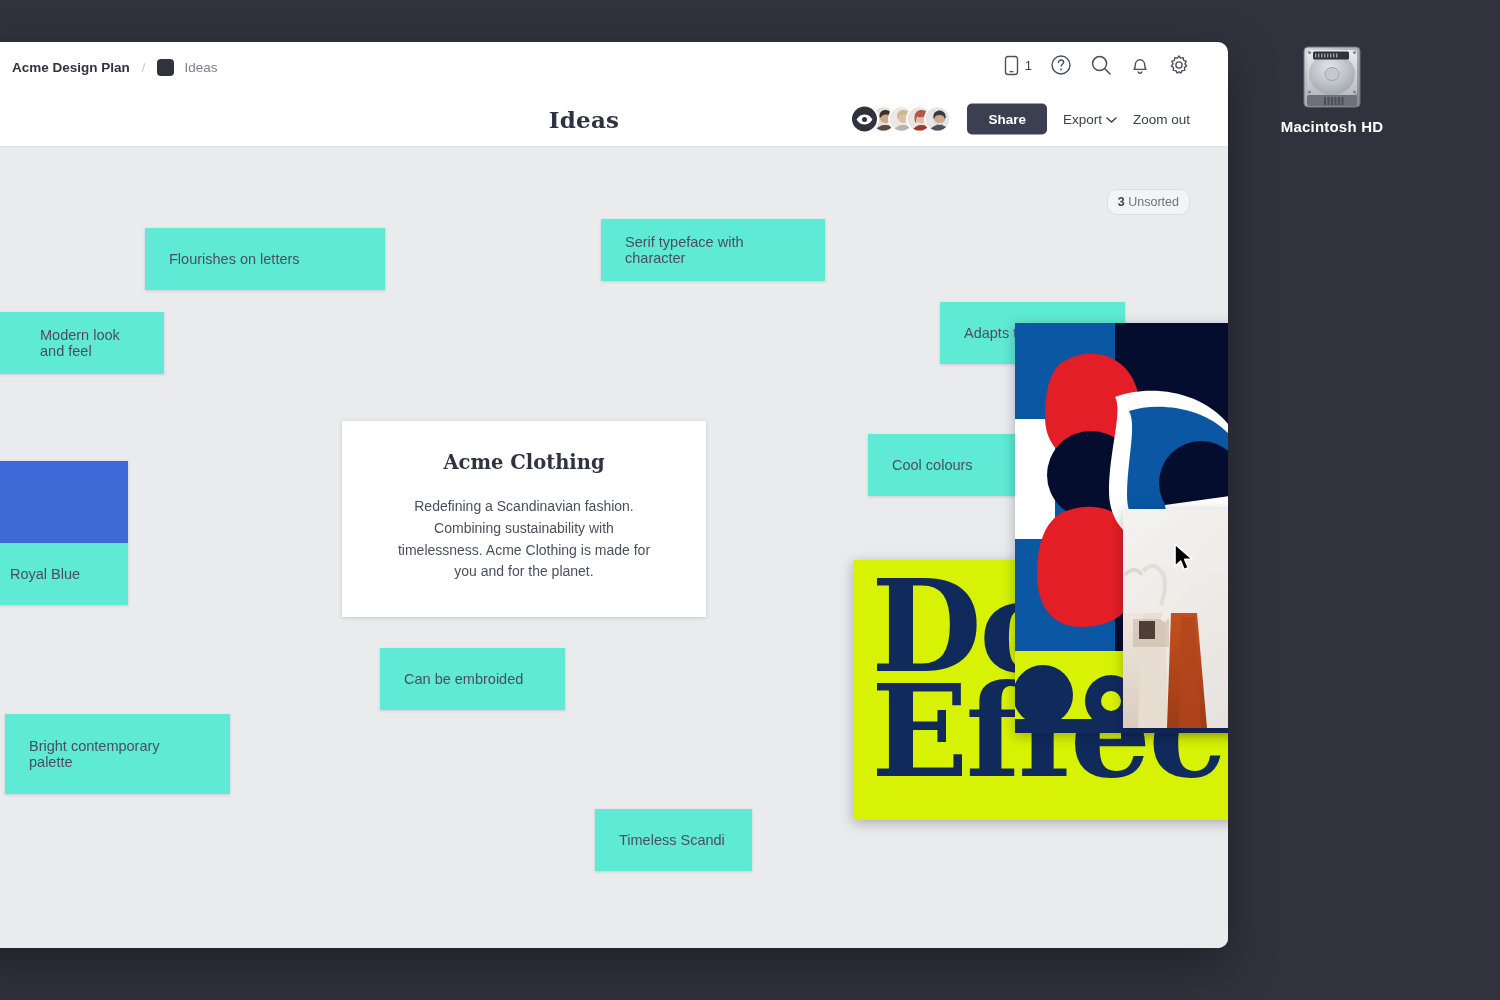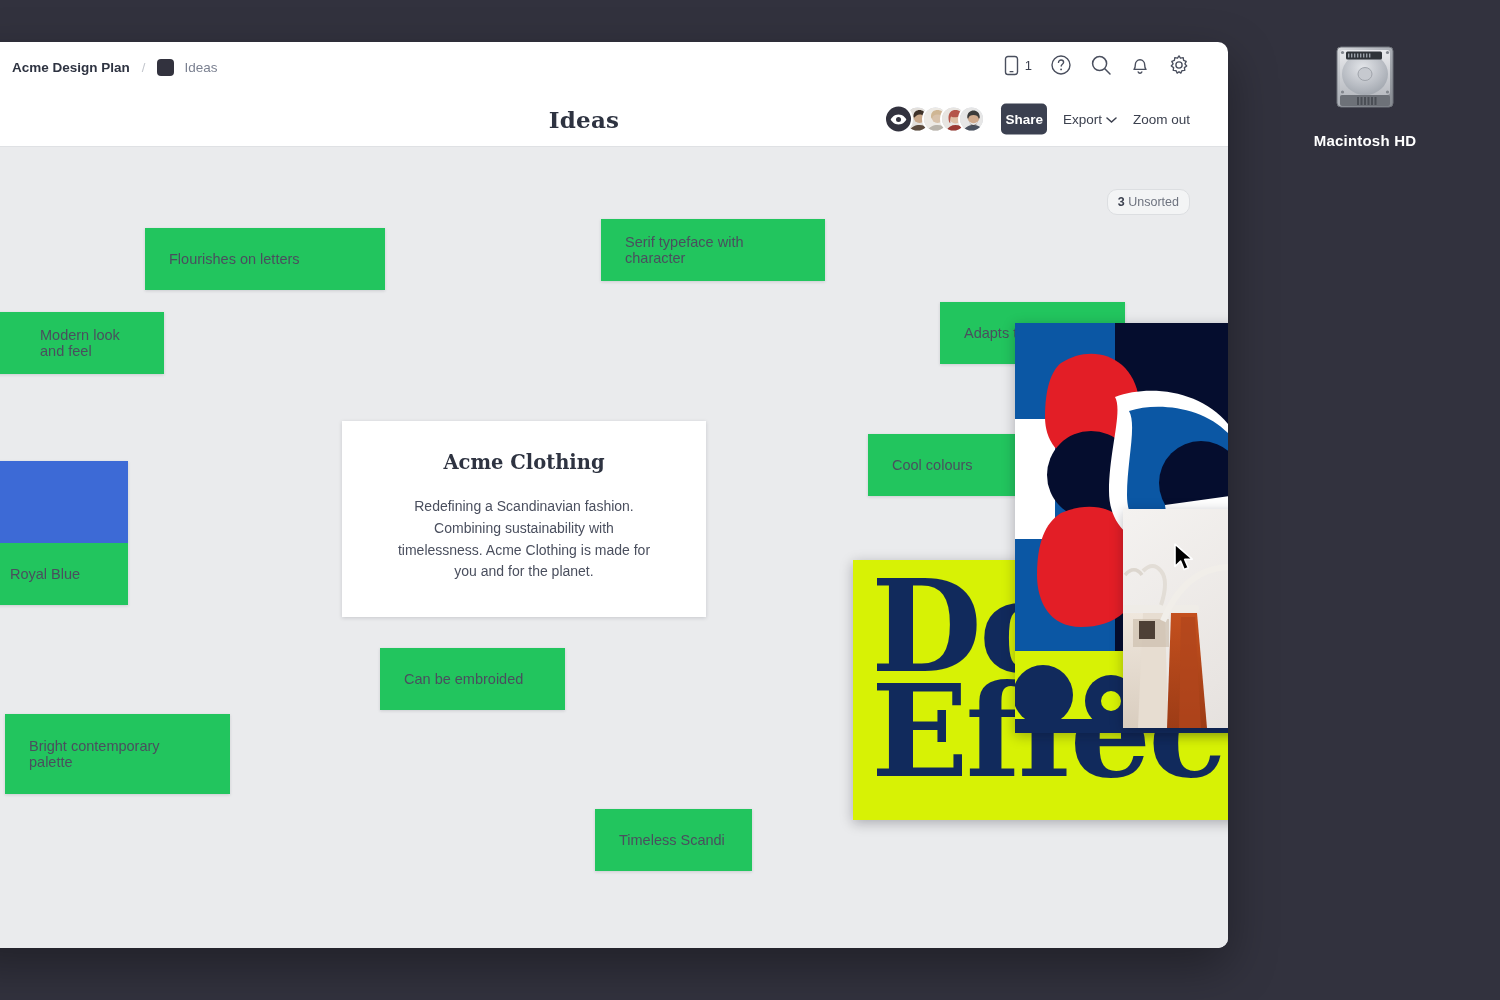--- a/index.html
+++ b/index.html
@@ -7,23 +7,23 @@
     width: 1500px; height: 1000px;
     overflow: hidden;
     font-family: "Liberation Sans", sans-serif;
   }
   body { background: #32323e; position: relative; }
 
   
   #desktop { position: absolute; inset: 0; background: #32323e; }
 
   .desktop-icon {
-    position: absolute; left: 1300px; top: 42px;
+    position: absolute; left: 1267px; top: 42px;
     width: 130px; text-align: center;
-    display: flex; flex-direction: column; align-items: center; gap: 14px;
+    display: flex; flex-direction: column; align-items: center; gap: 0;
   }
   .hd-label {
     font-size: 15px; font-weight: bold; color: #ffffff;
     letter-spacing: .2px;
   }
 
   
   #app-window {
     position: absolute; left: -40px; top: 42px;
     width: 1268px; height: 906px;
@@ -84,21 +84,21 @@
   }
   .eye-av {
     width: 29px; height: 29px; border-radius: 50%;
     background: #32323e; border: 2px solid #fff;
     display: flex; align-items: center; justify-content: center;
     position: relative; z-index: 5;
   }
   .btn-share {
     background: #3b4050; color: #fff;
     font-size: 13.5px; font-weight: bold;
-    padding: 8px 4px; border-radius: 5px;
+    padding: 8px 21px; border-radius: 5px;
     border: none; cursor: pointer;
   }
   .btn-plain {
     font-size: 13.5px; color: #3c414f;
     background: none; border: none; cursor: pointer;
     display: flex; align-items: center; gap: 4px;
   }
 
   
   .canvas {
@@ -112,21 +112,21 @@
     position: absolute; right: 38px; top: 42px;
     background: #f3f4f5; border: 1px solid #dcdee1;
     border-radius: 10px; padding: 5px 10px;
     font-size: 12.5px; color: #6e737f;
   }
   .badge-unsorted b { color: #3c414f; }
 
   
   .card {
     position: absolute;
-    background: #22c55e;
+    background: #5eead4;
     box-shadow: 0 1px 3px rgba(20,24,40,.14);
     display: flex; align-items: center;
     padding: 0 24px;
     font-size: 14.5px; color: #4a4f5e;
   }
   .card.swatch-card { display: block; padding: 0; }
   .swatch-fill { width: 100%; height: 82px; }
   .swatch-label {
     padding: 0 14px; height: 62px;
     display: flex; align-items: center;

